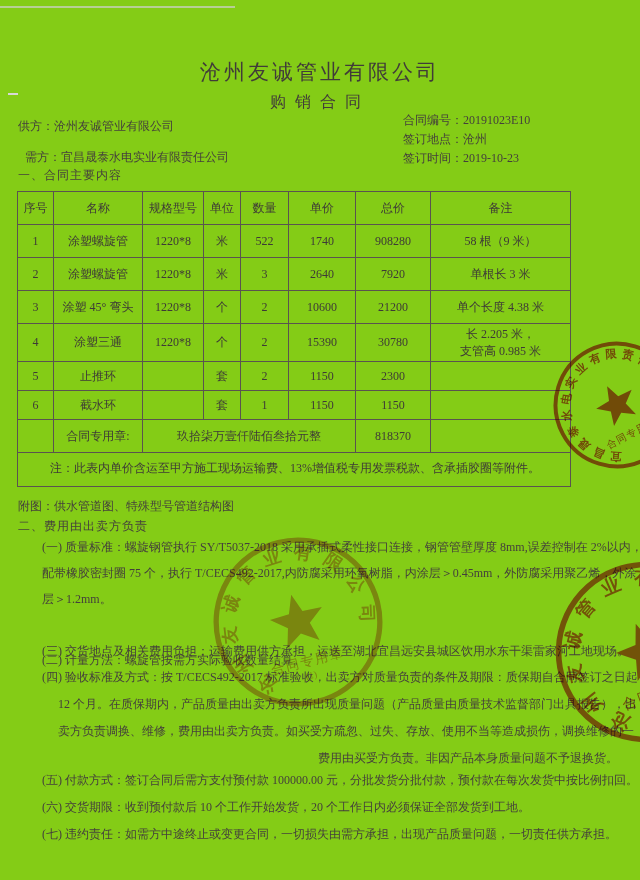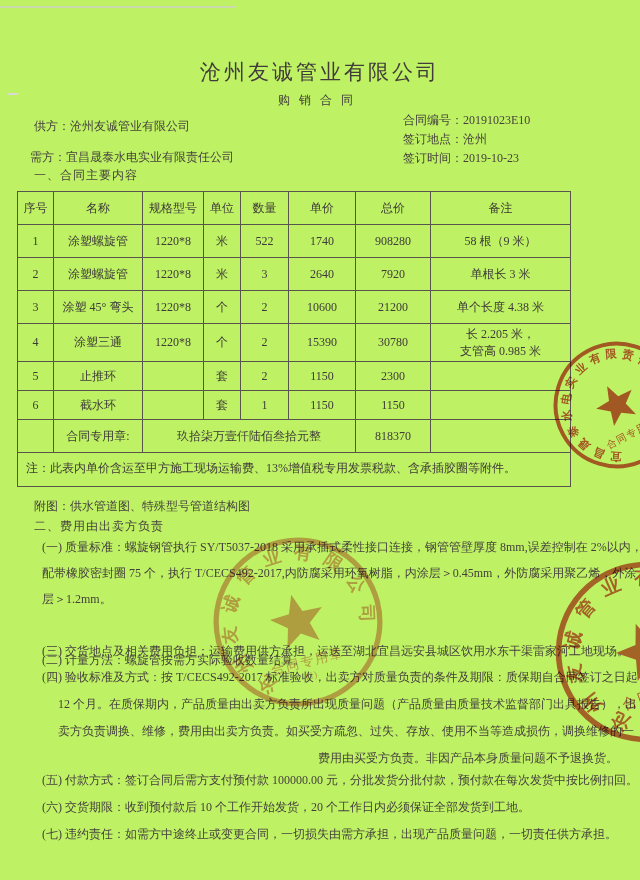--- a/index.html
+++ b/index.html
@@ -1,50 +1,50 @@
 <!DOCTYPE html>
 <html><head>
 <meta charset="utf-8">
 <style>
   * { margin:0; padding:0; box-sizing:border-box; }
   html,body { background:#e8e8e6; }
   .page {
     position:relative; width:640px; height:880px; margin:0 auto;
-    background:#bef264; overflow:hidden;
+    background:#84cc16; overflow:hidden;
     font-family:"Liberation Serif","DejaVu Serif",serif;
     color:#3e3a37;
   }
   .scan-line { position:absolute; left:0; top:6px; width:235px; height:2px; background:#cfcfcd; opacity:.7; }
   .scan-dash { position:absolute; left:8px; top:93px; width:10px; height:2px; background:#d8d8d5; }
 
   .title {
     position:absolute; left:0; top:58px; width:100%;
     text-align:center; font-size:21px; letter-spacing:3px; color:#413c39; font-weight:normal;
   }
   .subtitle {
     position:absolute; left:0; top:92px; width:100%;
-    text-align:center; font-size:12px; letter-spacing:9px; color:#413c39; font-weight:normal;
-  }
-  .line { position:absolute; font-size:12px; white-space:nowrap; color:#443f3c;margin-left:16px; }
+    text-align:center; font-size:16px; letter-spacing:9px; color:#413c39; font-weight:normal;
+  }
+  .line { position:absolute; font-size:12px; white-space:nowrap; color:#443f3c; }
   .supplier { left:18px; top:118px; }
-  .buyer    { left:14px; top:149px; }
+  .buyer    { left:25px; top:149px; }
   .sec1head { left:18px; top:167px; letter-spacing:1px; }
   .meta { position:absolute; left:403px; top:111px; font-size:12px; line-height:19px; color:#443f3c; }
 
   table.goods {
     position:absolute; left:17px; top:191px; width:553px;
     border-collapse:collapse; table-layout:fixed;
   }
   table.goods th, table.goods td {
     border:1px solid #5a544f; font-weight:normal; font-size:12px;
     text-align:center; vertical-align:middle; padding:1px 2px;
     color:#3e3a37; white-space:pre-line; line-height:1.35;
     overflow:hidden;
   }
-  table.goods td.note-cell { text-align:left; padding:6px 6px 8px 8px; white-space:normal; }
+  table.goods td.note-cell { text-align:center; padding:6px 6px 8px 8px; white-space:normal; }
 
   .clause-block { position:absolute; left:18px; width:600px; font-size:12px; color:#443f3c; }
   .clause-block .cl { line-height:26px; white-space:nowrap;margin-left:24px; }
   .clause-block.lh27 .cl { line-height:27px;text-align:right; }
   .cl.indent { padding-left:16px; }
 
   .stamp { position:absolute; mix-blend-mode:multiply; pointer-events:none; }
   .stamp svg { display:block; overflow:visible; }
   .stamp-a { left:551px; top:339px; width:132px; height:132px; transform:rotate(-28deg); opacity:.88; }
   .stamp-b { left:210px; top:534px; width:176px; height:176px; transform:rotate(-14deg); opacity:.48; }

